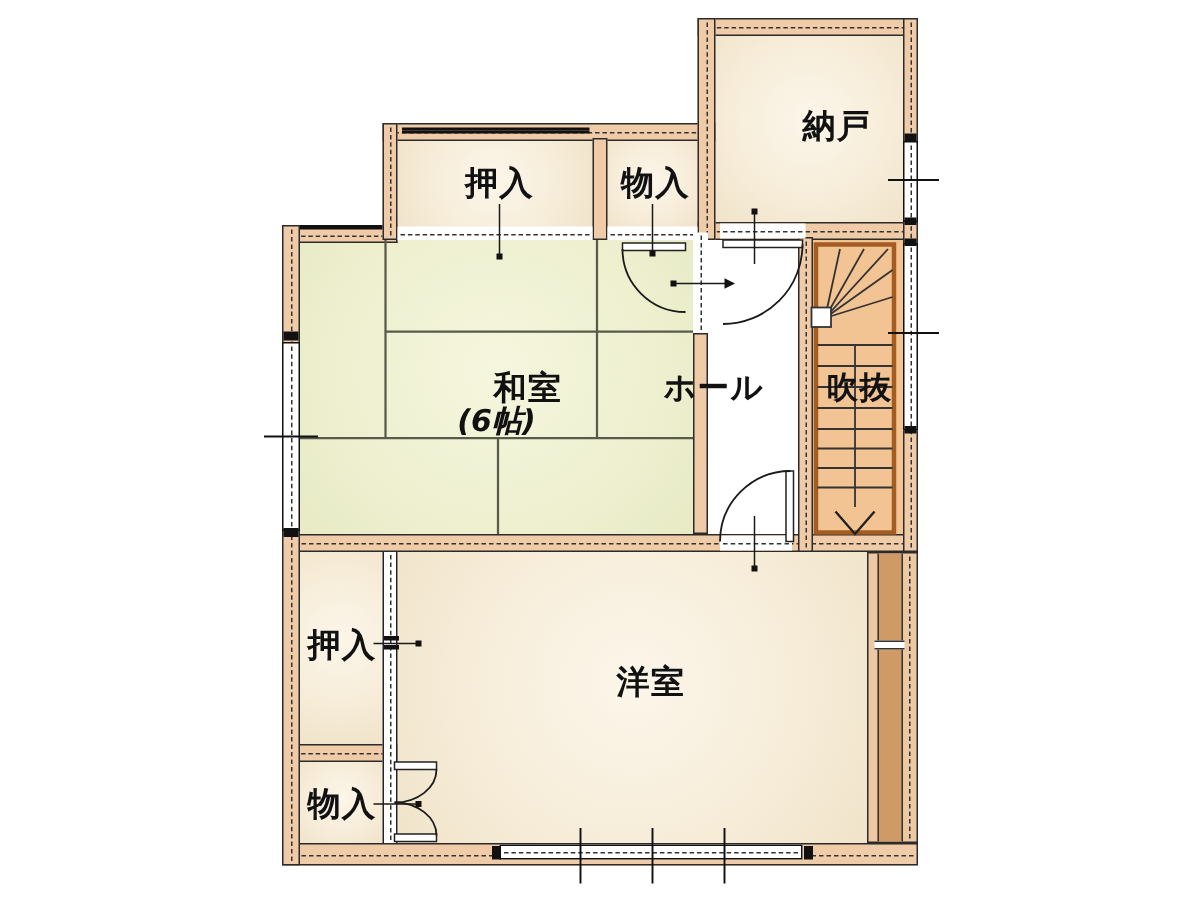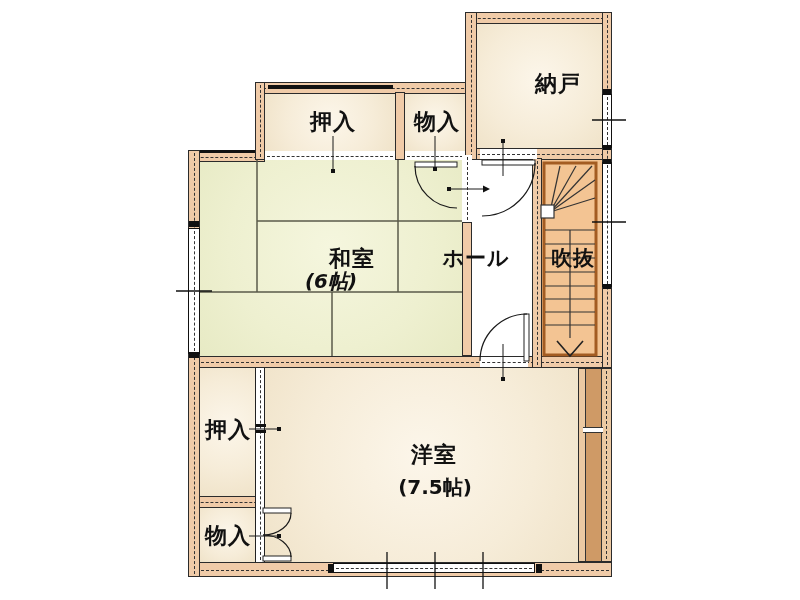--- a/index.html
+++ b/index.html
@@ -216,15 +216,14 @@
   <div class="label" style="left:558px;top:84px;">納戸</div>
   <div class="label" style="left:333px;top:122px;">押入</div>
   <div class="label" style="left:437px;top:122px;">物入</div>
   <div class="label" style="left:352px;top:259px;">和室</div>
   <div class="label small" style="left:331px;top:281px;font-style:italic;">(6帖)</div>
   <div class="label" style="left:476px;top:258px;font-size:21px;">ホール</div>
   <div class="label" style="left:573px;top:258px;font-size:21px;">吹抜</div>
   <div class="label" style="left:228px;top:430px;">押入</div>
   <div class="label" style="left:228px;top:536px;">物入</div>
   <div class="label" style="left:434px;top:455px;text-align:center;">洋室</div>
-  <div class="label small" style="left:435px;top:487px;">(7.5帖)</div>
 
 </div>
 
 </body></html>

